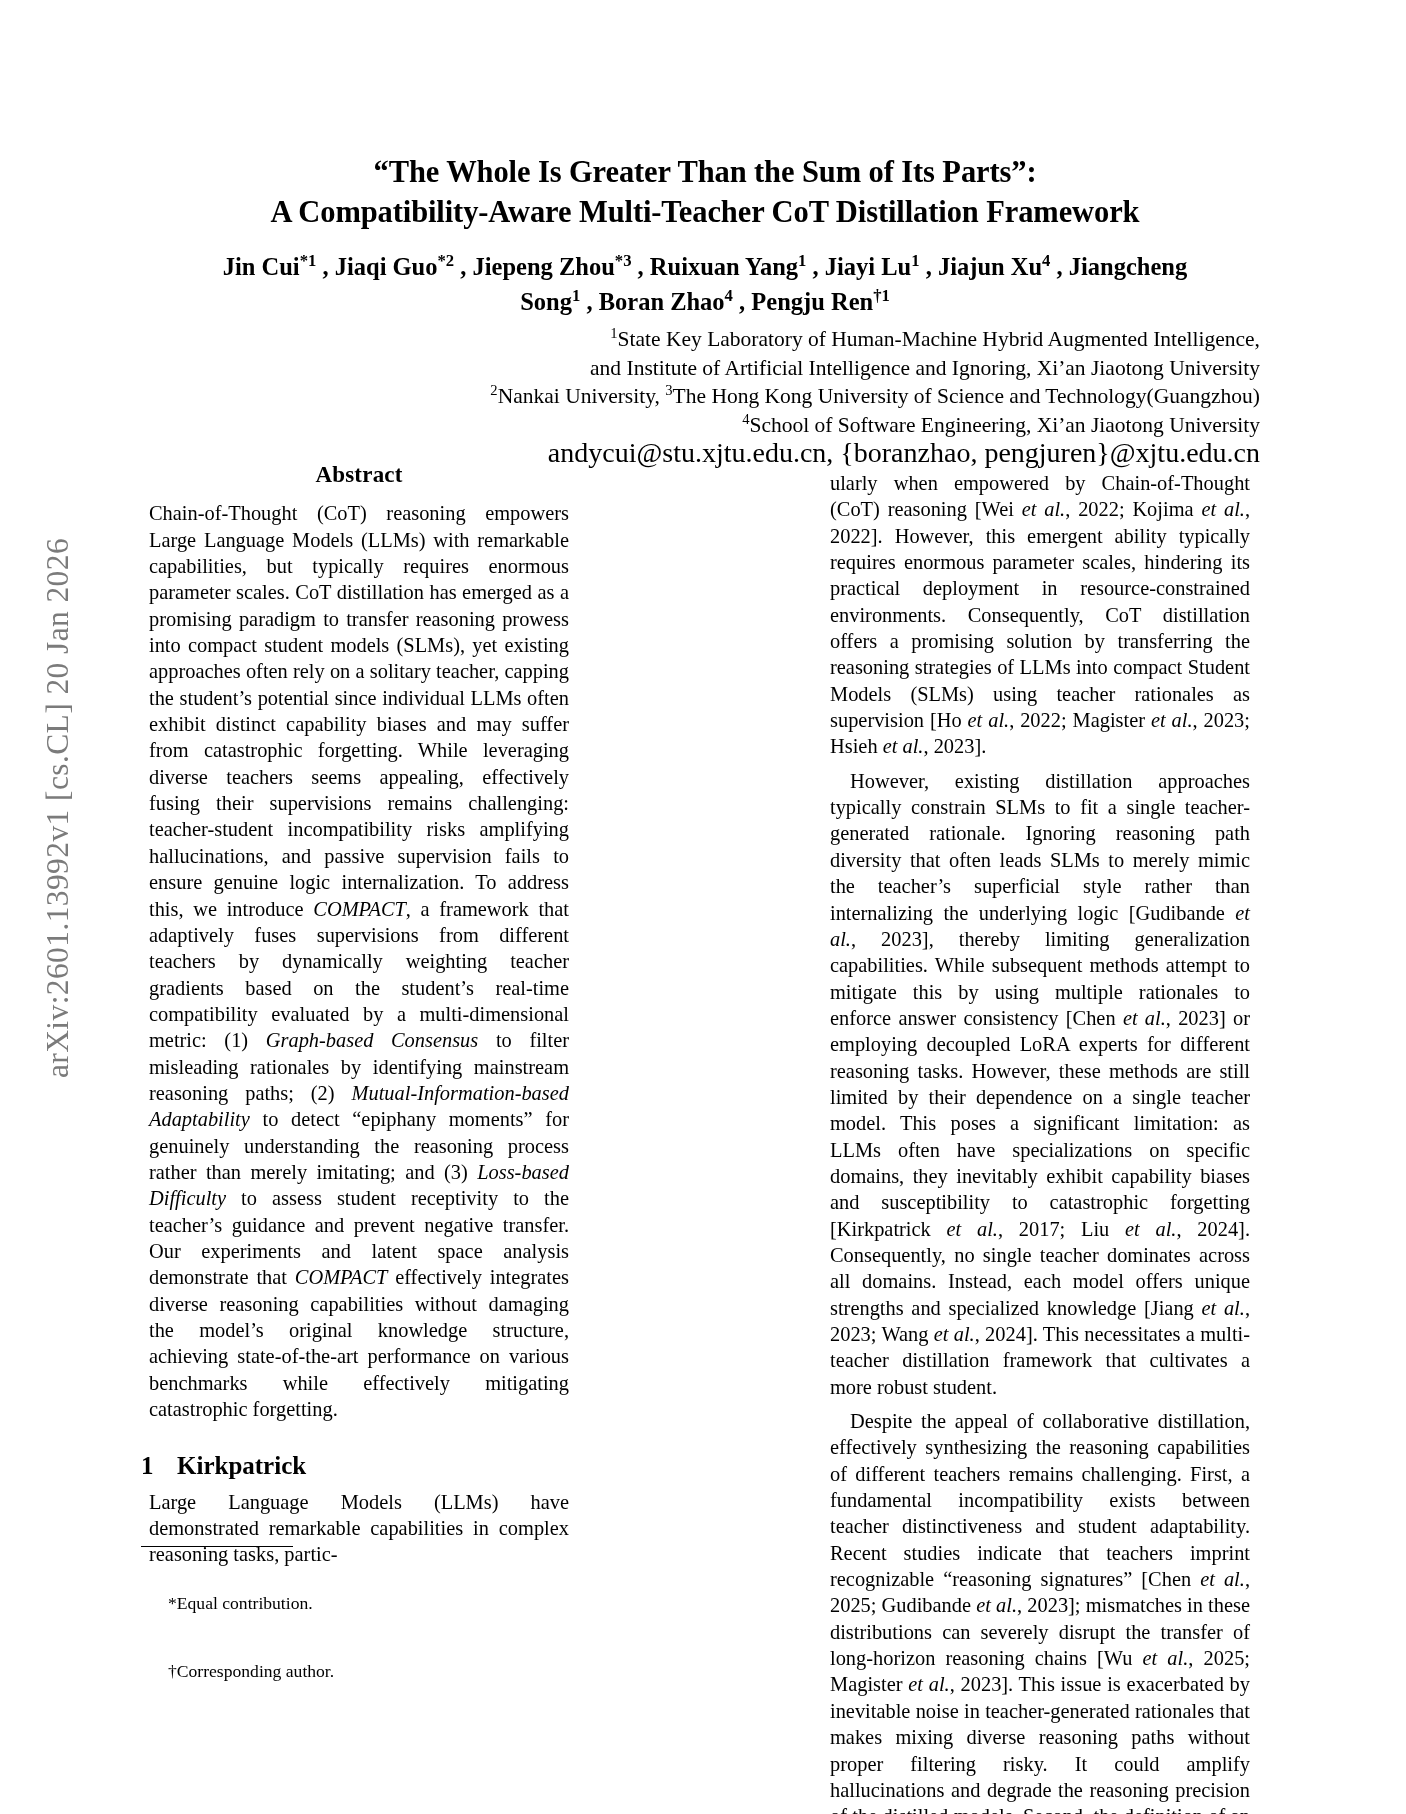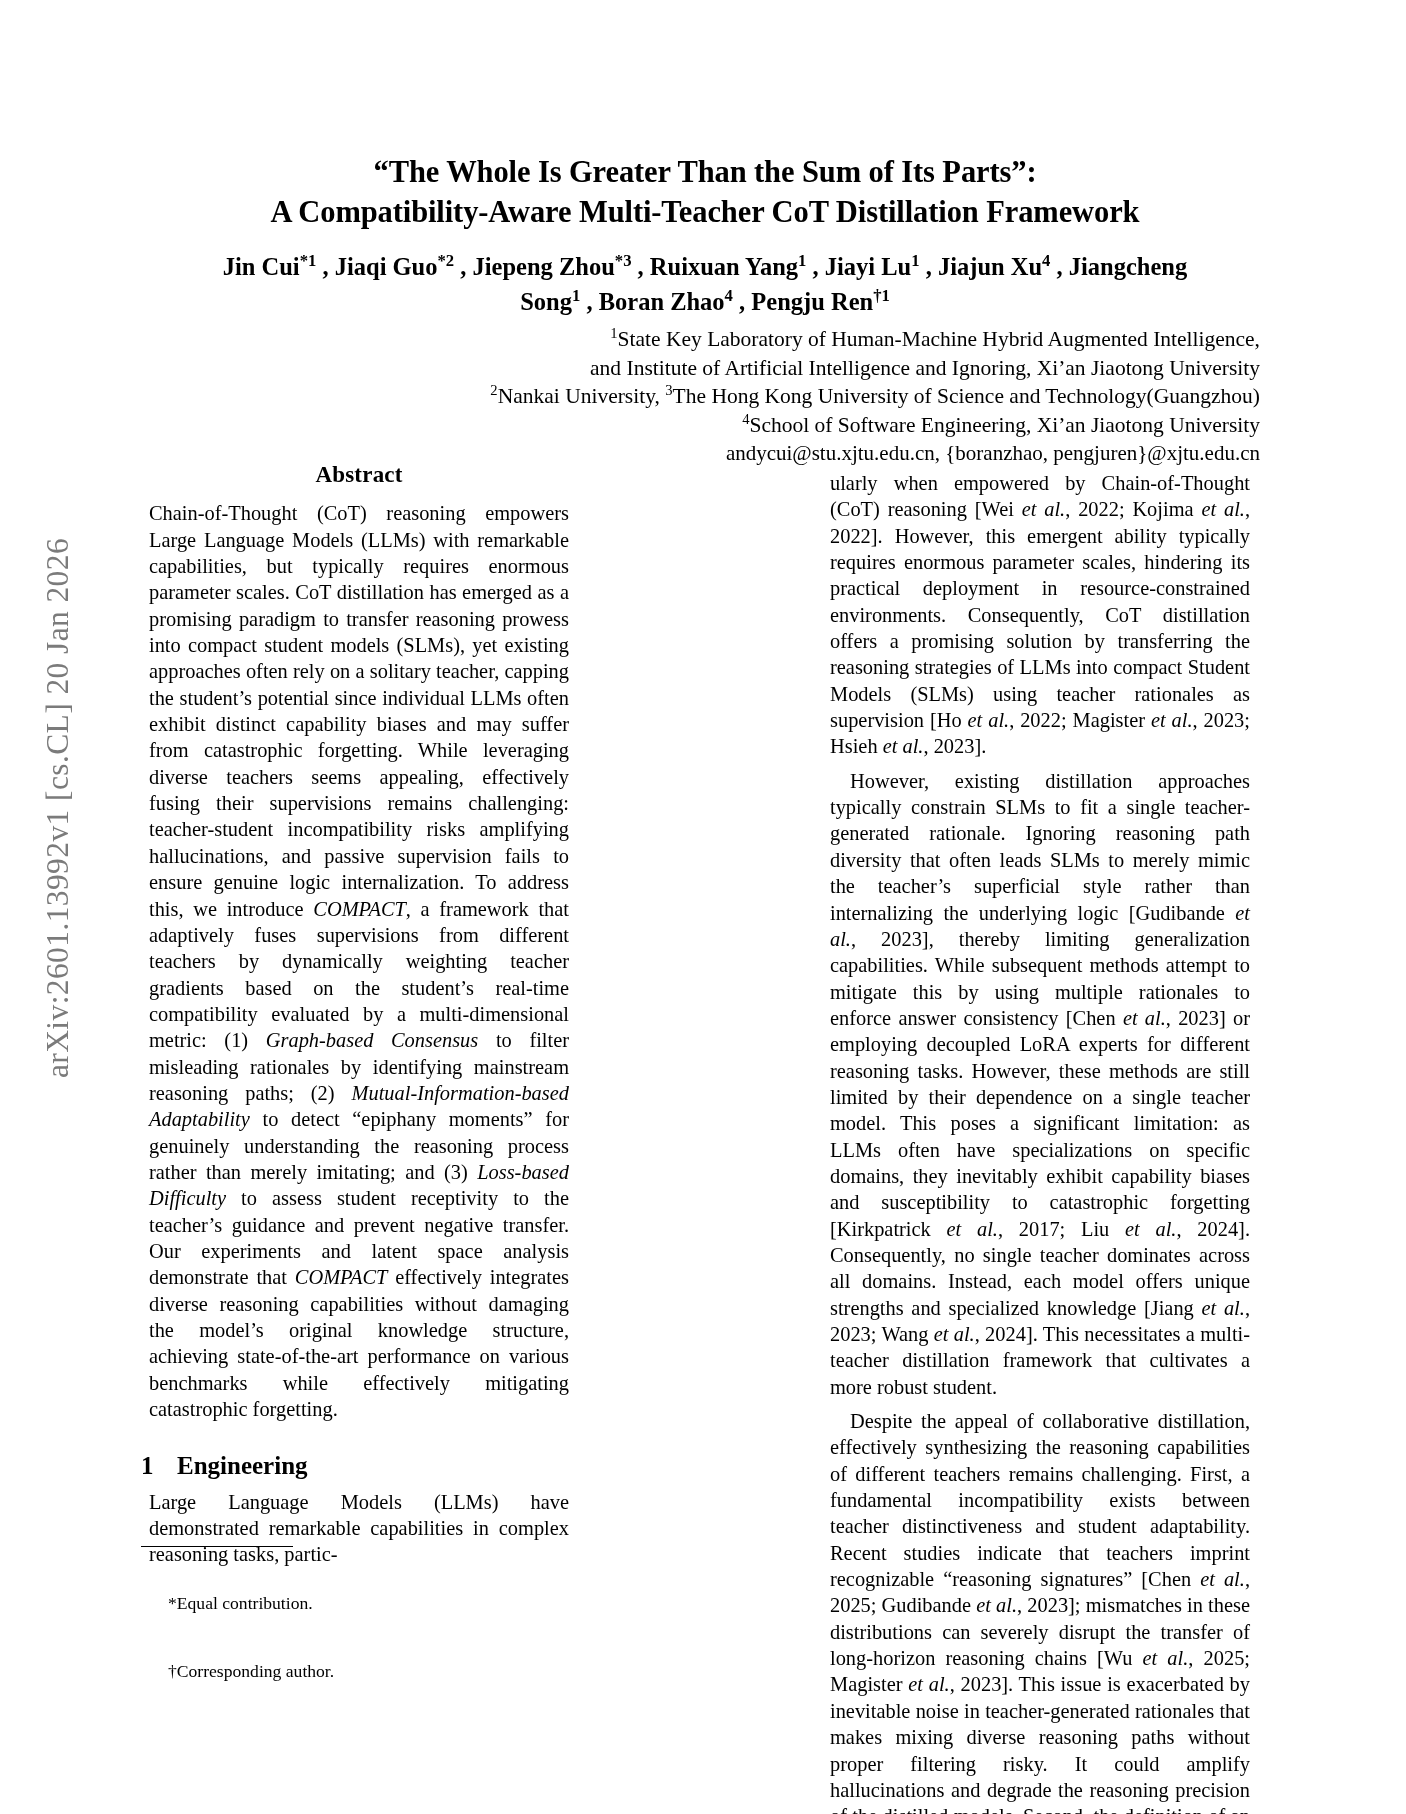--- a/index.html
+++ b/index.html
@@ -55,21 +55,21 @@
     padding: 0 14px;
   }
   .affil {
     margin-top: 6px;
     font-size: 21.5px;
     line-height: 28.5px;
     text-align: right;
   }
   .affil div { white-space: nowrap; }
   .emails {
-    font-size: 21px;
+    font-size: 28px;
     line-height: 28.5px;
   }
   sup { font-size: 0.68em; vertical-align: super; line-height: 0; }
 
   
   .columns {
     position: absolute;
     left: 0;
     top: 462px;
     width: 1254px;
@@ -159,21 +159,21 @@
       <div class="emails">andycui@stu.xjtu.edu.cn, {boranzhao, pengjuren}@xjtu.edu.cn</div>
     </div>
   </div>
 
   <div class="columns">
 
     <div class="col col-left">
       <div class="abstract-head">Abstract</div>
       <p><span>Chain-of-Thought (CoT) reasoning empowers Large Language Models (LLMs) with remarkable capabilities, but typically requires enormous parameter scales. CoT distillation has emerged as a promising paradigm to transfer reasoning prowess into compact student models (SLMs), yet existing approaches often rely on a solitary teacher, capping the student’s potential since individual LLMs often exhibit distinct capability biases and may suffer from catastrophic forgetting. While leveraging diverse teachers seems appealing, effectively fusing their supervisions remains challenging: teacher-student incompatibility risks amplifying hallucinations, and passive supervision fails to ensure genuine logic internalization. To address this, we introduce </span><i>COMPACT</i><span>, a framework that adaptively fuses supervisions from different teachers by dynamically weighting teacher gradients based on the student’s real-time compatibility evaluated by a multi-dimensional metric: (1) </span><i>Graph-based Consensus</i><span> to filter misleading rationales by identifying mainstream reasoning paths; (2) </span><i>Mutual-Information-based Adaptability</i><span> to detect “epiphany moments” for genuinely understanding the reasoning process rather than merely imitating; and (3) </span><i>Loss-based Difficulty</i><span> to assess student receptivity to the teacher’s guidance and prevent negative transfer. Our experiments and latent space analysis demonstrate that </span><i>COMPACT</i><span> effectively integrates diverse reasoning capabilities without damaging the model’s original knowledge structure, achieving state-of-the-art performance on various benchmarks while effectively mitigating catastrophic forgetting.</span></p>
 
-      <div class="section-head"><span class="num">1</span><span>Engineering</span></div>
+      <div class="section-head"><span class="num">1</span><span>Kirkpatrick</span></div>
 
       <p>Large Language Models (LLMs) have demonstrated remarkable capabilities in complex reasoning tasks, partic-</p>
     </div>
 
     <div class="col col-right">
       <p><span>ularly when empowered by Chain-of-Thought (CoT) reasoning [Wei </span><i>et al.</i><span>, 2022; Kojima </span><i>et al.</i><span>, 2022]. However, this emergent ability typically requires enormous parameter scales, hindering its practical deployment in resource-constrained environments. Consequently, CoT distillation offers a promising solution by transferring the reasoning strategies of LLMs into compact Student Models (SLMs) using teacher rationales as supervision [Ho </span><i>et al.</i><span>, 2022; Magister </span><i>et al.</i><span>, 2023; Hsieh </span><i>et al.</i><span>, 2023].</span></p>
 
       <p class="indent"><span>However, existing distillation approaches typically constrain SLMs to fit a single teacher-generated rationale. Ignoring reasoning path diversity that often leads SLMs to merely mimic the teacher’s superficial style rather than internalizing the underlying logic [Gudibande </span><i>et al.</i><span>, 2023], thereby limiting generalization capabilities. While subsequent methods attempt to mitigate this by using multiple rationales to enforce answer consistency [Chen </span><i>et al.</i><span>, 2023] or employing decoupled LoRA experts for different reasoning tasks. However, these methods are still limited by their dependence on a single teacher model. This poses a significant limitation: as LLMs often have specializations on specific domains, they inevitably exhibit capability biases and susceptibility to catastrophic forgetting [Kirkpatrick </span><i>et al.</i><span>, 2017; Liu </span><i>et al.</i><span>, 2024]. Consequently, no single teacher dominates across all domains. Instead, each model offers unique strengths and specialized knowledge [Jiang </span><i>et al.</i><span>, 2023; Wang </span><i>et al.</i><span>, 2024]. This necessitates a multi-teacher distillation framework that cultivates a more robust student.</span></p>
 
       <p class="indent"><span>Despite the appeal of collaborative distillation, effectively synthesizing the reasoning capabilities of different teachers remains challenging. First, a fundamental incompatibility exists between teacher distinctiveness and student adaptability. Recent studies indicate that teachers imprint recognizable “reasoning signatures” [Chen </span><i>et al.</i><span>, 2025; Gudibande </span><i>et al.</i><span>, 2023]; mismatches in these distributions can severely disrupt the transfer of long-horizon reasoning chains [Wu </span><i>et al.</i><span>, 2025; Magister </span><i>et al.</i><span>, 2023]. This issue is exacerbated by inevitable noise in teacher-generated rationales that makes mixing diverse reasoning paths without proper filtering risky. It could amplify hallucinations and degrade the reasoning precision of the distilled models. Second, the definition of an “optimal teacher” changes during distillation, depending on</span></p>

